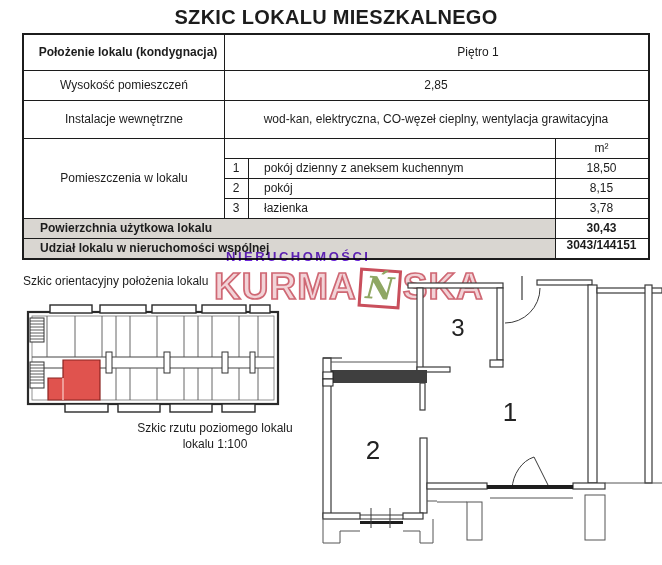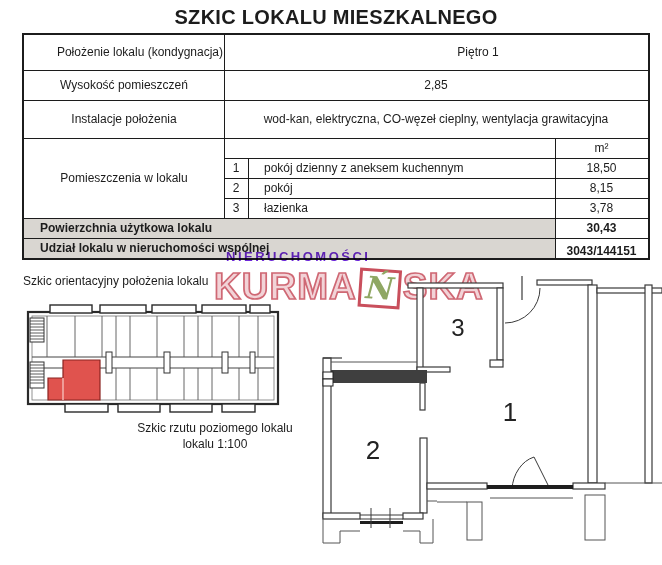--- a/index.html
+++ b/index.html
@@ -50,48 +50,48 @@
     <div class="hl" style="left:200px;top:143px;width:424px;"></div>
     <div class="hl" style="left:200px;top:163px;width:424px;"></div>
     <div class="shade" style="left:0;top:183px;width:531px;height:20px;"></div>
     <div class="shade" style="left:0;top:204px;width:531px;height:19px;"></div>
     <div class="hl" style="left:0;top:183px;width:624px;"></div>
     <div class="hl" style="left:0;top:203px;width:624px;"></div>
     <div class="vl" style="left:200px;top:0;height:183px;"></div>
     <div class="vl" style="left:224px;top:123px;height:60px;"></div>
     <div class="vl" style="left:531px;top:103px;height:120px;"></div>
 
-    <div class="cell" style="left:16px;top:0;width:200px;height:35px;">Położenie lokalu (kondygnacja)</div>
+    <div class="cell" style="left:4px;top:0;width:200px;height:35px;font-weight:bold;">Położenie lokalu (kondygnacja)</div>
     <div class="cell" style="left:200px;top:0;width:508px;height:35px;">Piętro 1</div>
 
     <div class="cell" style="left:0;top:35px;width:200px;height:30px;">Wysokość pomieszczeń</div>
     <div class="cell" style="left:200px;top:35px;width:424px;height:30px;">2,85</div>
 
-    <div class="cell" style="left:0;top:65px;width:200px;height:38px;">Instalacje położenia</div>
+    <div class="cell" style="left:0;top:65px;width:200px;height:38px;">Instalacje wewnętrzne</div>
     <div class="cell" style="left:200px;top:65px;width:424px;height:38px;">wod-kan, elektryczna, CO-węzeł cieplny, wentylacja grawitacyjna</div>
 
     <div class="cell" style="left:0;top:103px;width:200px;height:80px;">Pomieszczenia w lokalu</div>
     <div class="cell" style="left:531px;top:103px;width:93px;height:20px;">m²</div>
 
     <div class="cell" style="left:200px;top:123px;width:24px;height:20px;">1</div>
     <div class="cell left" style="left:224px;top:123px;width:307px;height:20px;">pokój dzienny z aneksem kuchennym</div>
     <div class="cell" style="left:531px;top:123px;width:93px;height:20px;">18,50</div>
 
     <div class="cell" style="left:200px;top:143px;width:24px;height:20px;">2</div>
     <div class="cell left" style="left:224px;top:143px;width:307px;height:20px;">pokój</div>
     <div class="cell" style="left:531px;top:143px;width:93px;height:20px;">8,15</div>
 
     <div class="cell" style="left:200px;top:163px;width:24px;height:20px;">3</div>
     <div class="cell left" style="left:224px;top:163px;width:307px;height:20px;">łazienka</div>
     <div class="cell" style="left:531px;top:163px;width:93px;height:20px;">3,78</div>
 
     <div class="cell left b" style="left:0;top:183px;width:531px;height:20px;">Powierzchnia użytkowa lokalu</div>
     <div class="cell b" style="left:531px;top:183px;width:93px;height:20px;">30,43</div>
     <div class="cell left b" style="left:0;top:203px;width:531px;height:20px;">Udział lokalu w nieruchomości wspólnej</div>
-    <div class="cell b" style="left:531px;top:206px;width:93px;height:20px;border-radius:10px;">3043/144151</div>
+    <div class="cell b" style="left:531px;top:200px;width:93px;height:20px;border-radius:10px;">3043/144151</div>
   </div>
 
   <div class="wm wm1">NIERUCHOMOŚCI</div>
   <div class="wm wm2"><span>KURMA</span><span class="wmbox"><span class="wmletter">Ń</span></span><span>SKA</span></div>
 
   <div class="cap1">Szkic orientacyjny położenia lokalu</div>
   <div class="cap2">
     <div>Szkic rzutu poziomego lokalu</div>
     <div>lokalu 1:100</div>
   </div>

